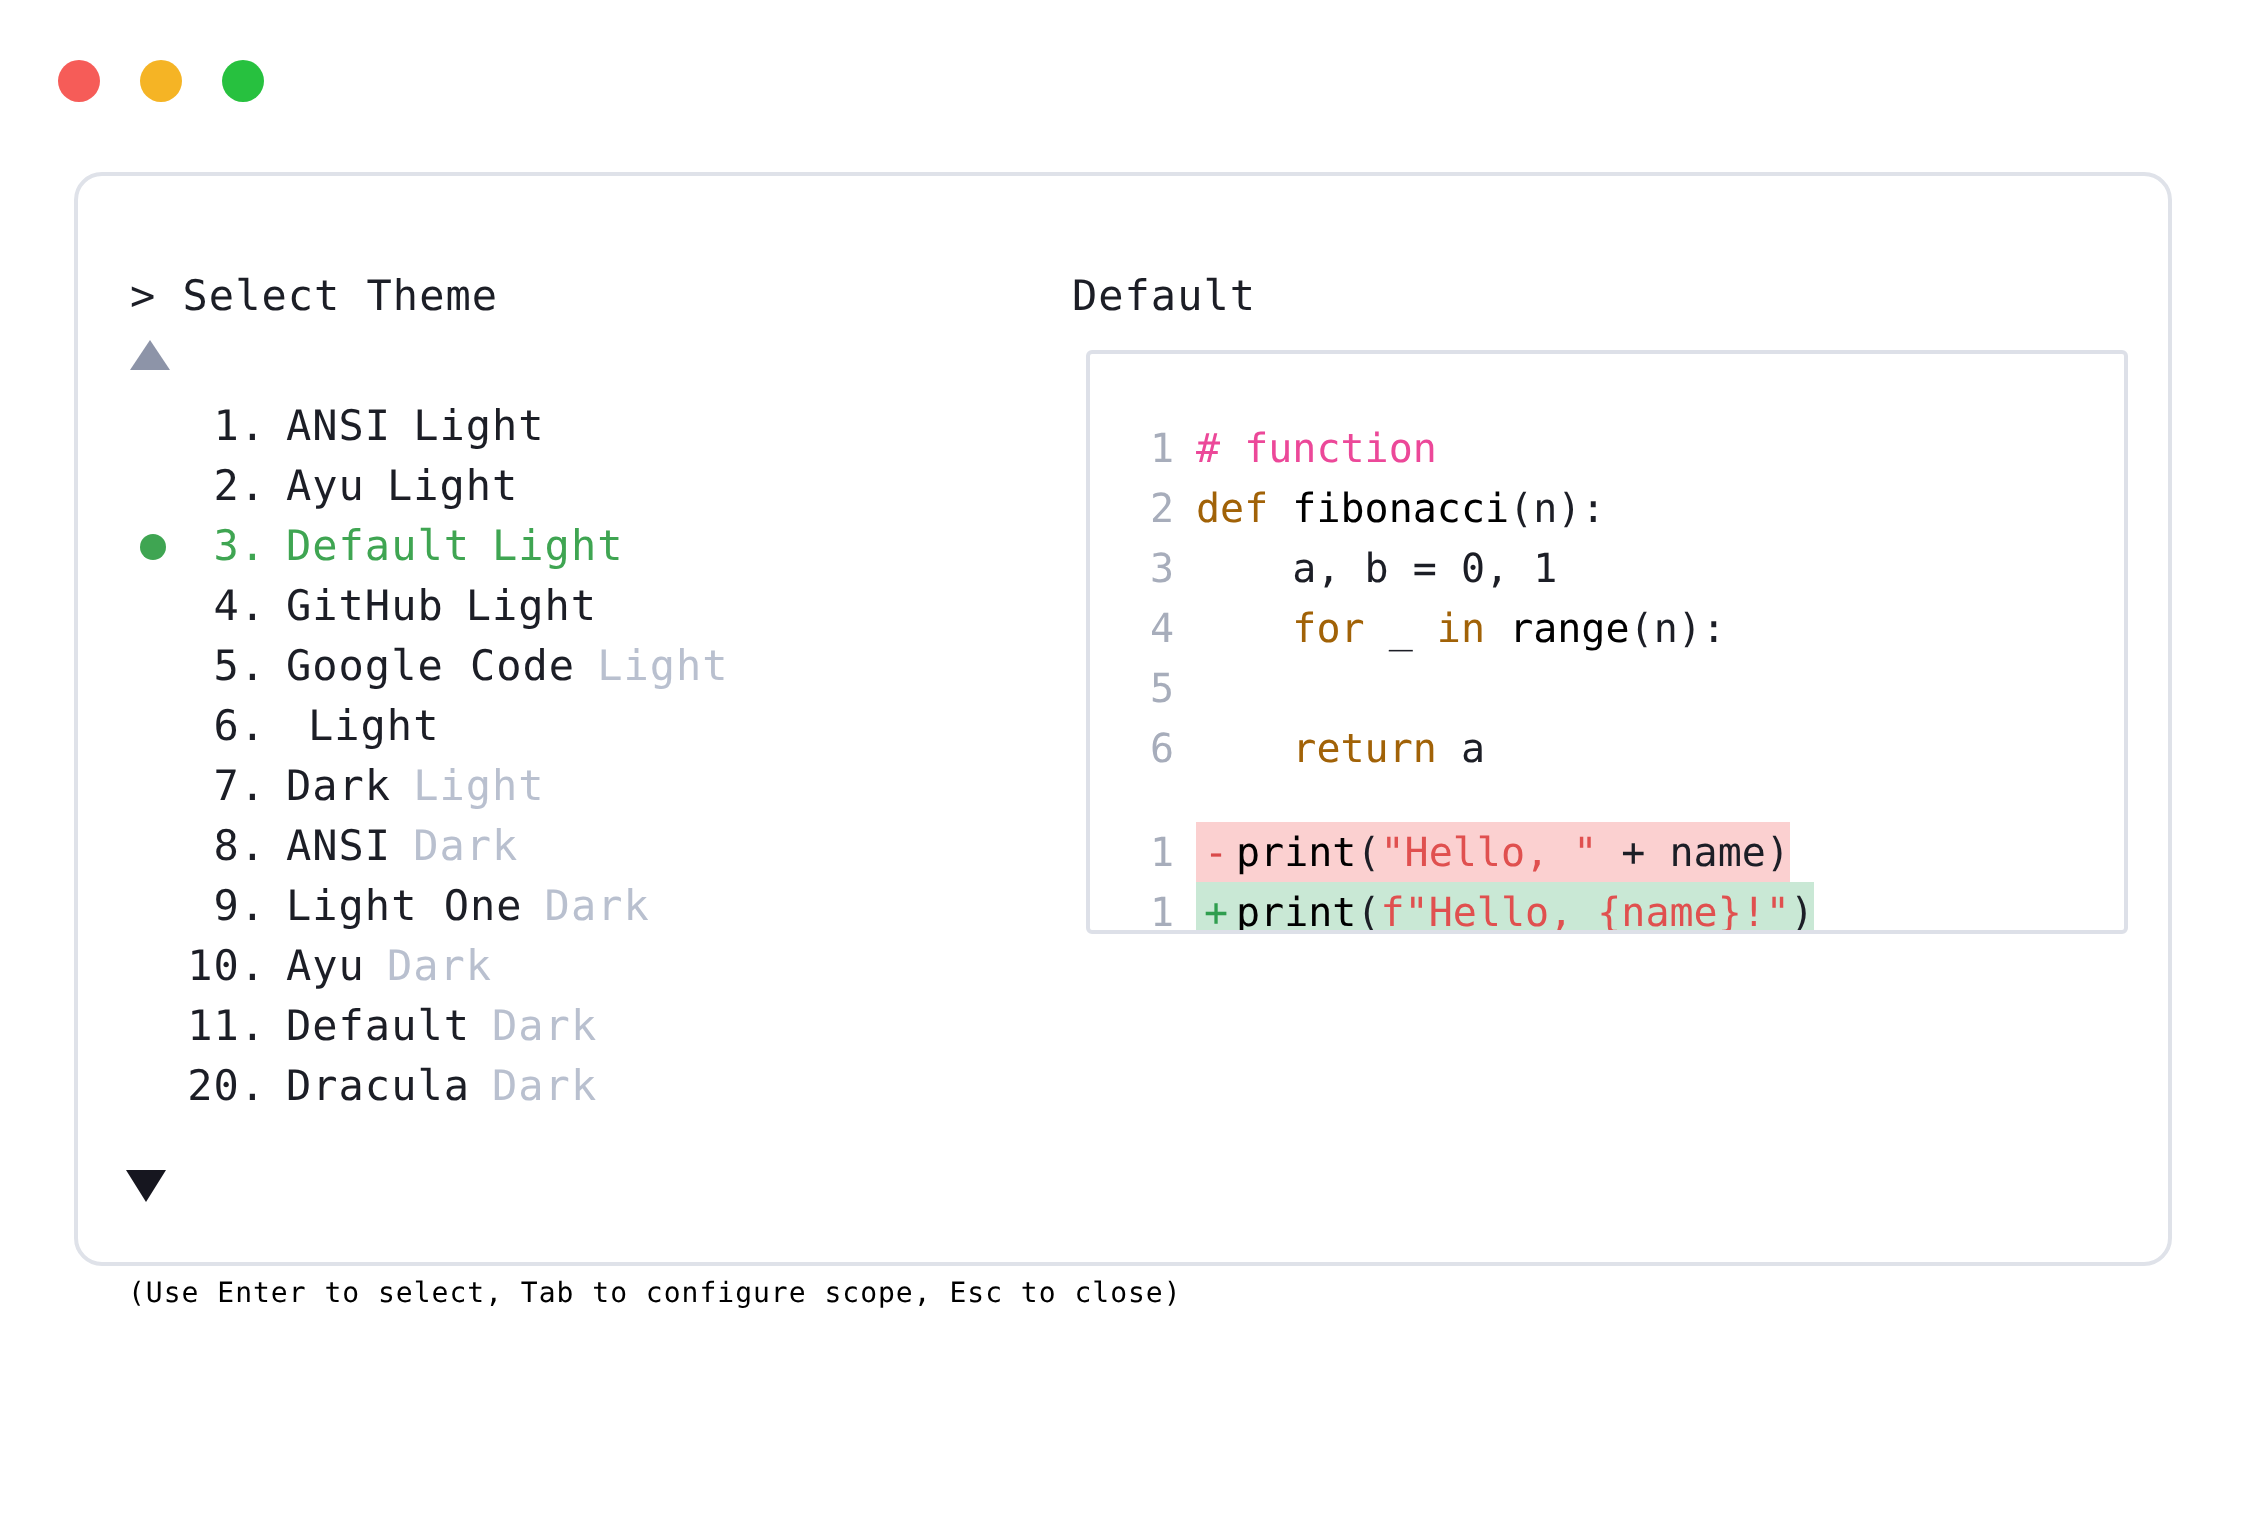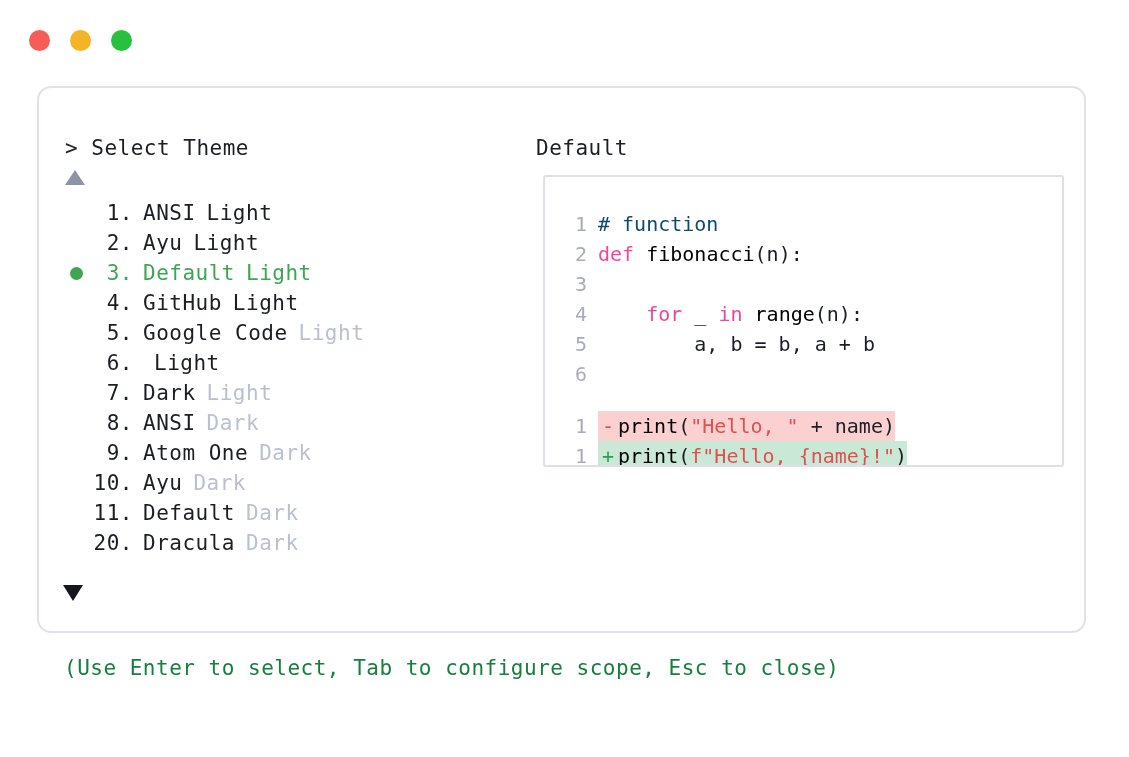--- a/index.html
+++ b/index.html
@@ -151,22 +151,22 @@
     align-items: center;
   }
   .ln {
     width: 22px;
     text-align: right;
     color: #a7adbb;
     flex: none;
     padding-right: 11px;
   }
   .code-text { white-space: pre; }
-  .tok-comment  { color: #0c4a6e; }
-  .tok-keyword  { color: #ec4899; }
+  .tok-comment  { color: #ec4899; }
+  .tok-keyword  { color: #a16207; }
   .tok-builtin  { color: #000000; }
   .tok-func     { color: #000000; }
   .tok-string   { color: #e0504f; }
   .tok-plain    { color: #1c1e26; }
   .tok-num      { color: #1c1e26; }
 
   .code-line.diff { margin-left: 0; }
   .diff-wrap {
     display: flex;
     align-items: center;
@@ -176,23 +176,23 @@
   .code-line.diff-add .diff-wrap { background: #c9e8d5; }
   .diff-sign { width: 20px; text-align: center; flex: none; }
   .code-line.diff-del .diff-sign { color: #d94a4a; }
   .code-line.diff-add .diff-sign { color: #2f9e4f; }
   #diff-group { margin-top: 22px; }
 
   
   #footer-hint {
     position: absolute;
     left: 25px;
-    top: 568px;
-    font-size: 21px;
-    color: #15803d;
+    top: 551px;
+    font-size: 14px;
+    color: #000000;
     letter-spacing: 0.5px;
     white-space: pre;
   }
 </style>
 </head>
 <body>
 
 <div id="window-dots">
   <div class="dot dot-close"></div>
   <div class="dot dot-min"></div>
@@ -211,34 +211,34 @@
 
   <div id="theme-list">
       <div class="theme-row"><span class="bullet-slot"></span><span class="row-index">1.</span><span class="row-dot-space"></span><span class="row-name">ANSI</span><span class="row-suffix">Light</span></div>
       <div class="theme-row"><span class="bullet-slot"></span><span class="row-index">2.</span><span class="row-dot-space"></span><span class="row-name">Ayu</span><span class="row-suffix">Light</span></div>
       <div class="theme-row selected"><span class="bullet-slot"><span class="bullet"></span></span><span class="row-index">3.</span><span class="row-dot-space"></span><span class="row-name">Default</span><span class="row-suffix">Light</span></div>
       <div class="theme-row"><span class="bullet-slot"></span><span class="row-index">4.</span><span class="row-dot-space"></span><span class="row-name">GitHub</span><span class="row-suffix">Light</span></div>
       <div class="theme-row"><span class="bullet-slot"></span><span class="row-index">5.</span><span class="row-dot-space"></span><span class="row-name">Google Code</span><span class="row-suffix muted">Light</span></div>
       <div class="theme-row"><span class="bullet-slot"></span><span class="row-index">6.</span><span class="row-dot-space"></span><span class="row-suffix">Light</span></div>
       <div class="theme-row"><span class="bullet-slot"></span><span class="row-index">7.</span><span class="row-dot-space"></span><span class="row-name">Dark</span><span class="row-suffix muted">Light</span></div>
       <div class="theme-row"><span class="bullet-slot"></span><span class="row-index">8.</span><span class="row-dot-space"></span><span class="row-name">ANSI</span><span class="row-suffix muted">Dark</span></div>
-      <div class="theme-row"><span class="bullet-slot"></span><span class="row-index">9.</span><span class="row-dot-space"></span><span class="row-name">Atom One</span><span class="row-suffix muted">Dark</span></div>
+      <div class="theme-row"><span class="bullet-slot"></span><span class="row-index">9.</span><span class="row-dot-space"></span><span class="row-name">Light One</span><span class="row-suffix muted">Dark</span></div>
       <div class="theme-row"><span class="bullet-slot"></span><span class="row-index">10.</span><span class="row-dot-space"></span><span class="row-name">Ayu</span><span class="row-suffix muted">Dark</span></div>
       <div class="theme-row"><span class="bullet-slot"></span><span class="row-index">11.</span><span class="row-dot-space"></span><span class="row-name">Default</span><span class="row-suffix muted">Dark</span></div>
       <div class="theme-row"><span class="bullet-slot"></span><span class="row-index">20.</span><span class="row-dot-space"></span><span class="row-name">Dracula</span><span class="row-suffix muted">Dark</span></div>
     </div>
 
   <div id="preview-box">
     <div id="code-block">
         <div class="code-line"><span class="ln">1</span><span class="code-text"><span class="tok-comment"># function</span></span></div>
         <div class="code-line"><span class="ln">2</span><span class="code-text"><span class="tok-keyword">def </span><span class="tok-func">fibonacci</span><span class="tok-plain">(n):</span></span></div>
-        <div class="code-line"><span class="ln">3</span></div>
+        <div class="code-line"><span class="ln">3</span><span class="code-text"><span class="tok-plain">    a, b = </span><span class="tok-num">0</span><span class="tok-plain">, </span><span class="tok-num">1</span></span></div>
         <div class="code-line"><span class="ln">4</span><span class="code-text"><span class="tok-plain">    </span><span class="tok-keyword">for</span><span class="tok-plain"> _ </span><span class="tok-keyword">in</span><span class="tok-plain"> </span><span class="tok-builtin">range</span><span class="tok-plain">(n):</span></span></div>
-        <div class="code-line"><span class="ln">5</span><span class="code-text"><span class="tok-plain">        a, b = b, a + b</span></span></div>
-        <div class="code-line"><span class="ln">6</span></div>
+        <div class="code-line"><span class="ln">5</span></div>
+        <div class="code-line"><span class="ln">6</span><span class="code-text"><span class="tok-plain">    </span><span class="tok-keyword">return</span><span class="tok-plain"> a</span></span></div>
         <div id="diff-group">
           <div class="code-line diff diff-del"><span class="ln">1</span><span class="diff-wrap"><span class="diff-sign">-</span><span class="code-text"><span class="tok-builtin">print</span><span class="tok-plain">(</span><span class="tok-string">"Hello, "</span><span class="tok-plain"> + name)</span></span></span></div>
           <div class="code-line diff diff-add"><span class="ln">1</span><span class="diff-wrap"><span class="diff-sign">+</span><span class="code-text"><span class="tok-builtin">print</span><span class="tok-plain">(</span><span class="tok-string">f"Hello, {name}!"</span><span class="tok-plain">)</span></span></span></div>
         </div>
       </div>
   </div>
 
   <div id="footer-hint">(Use Enter to select, Tab to configure scope, Esc to close)</div>
 </div>
 

